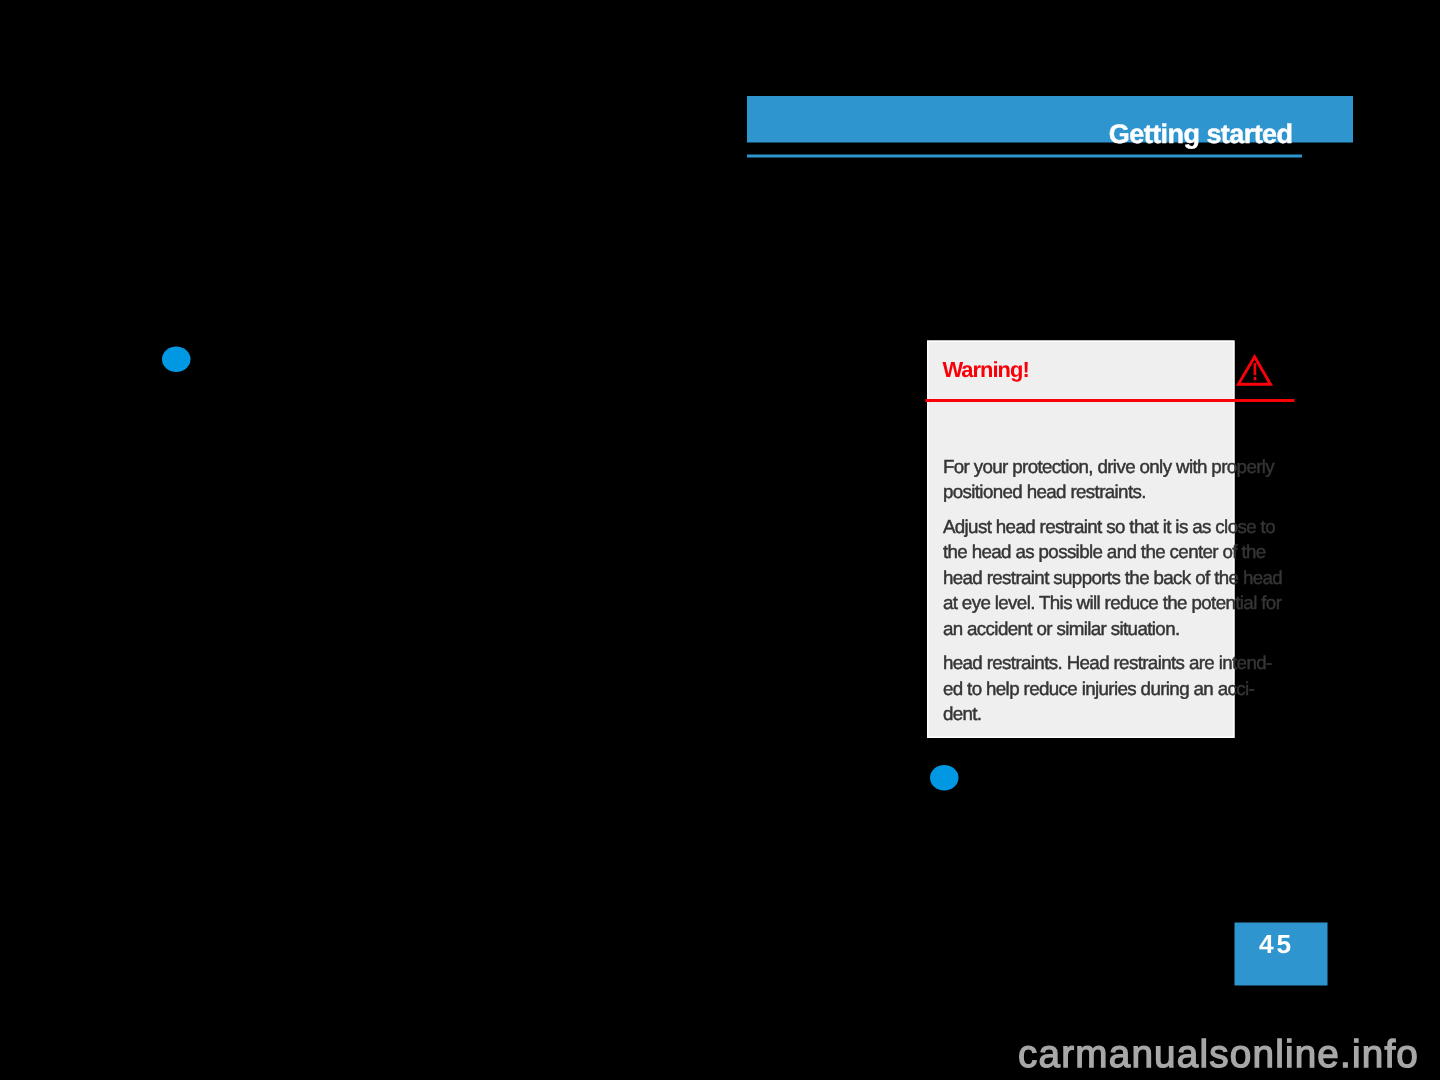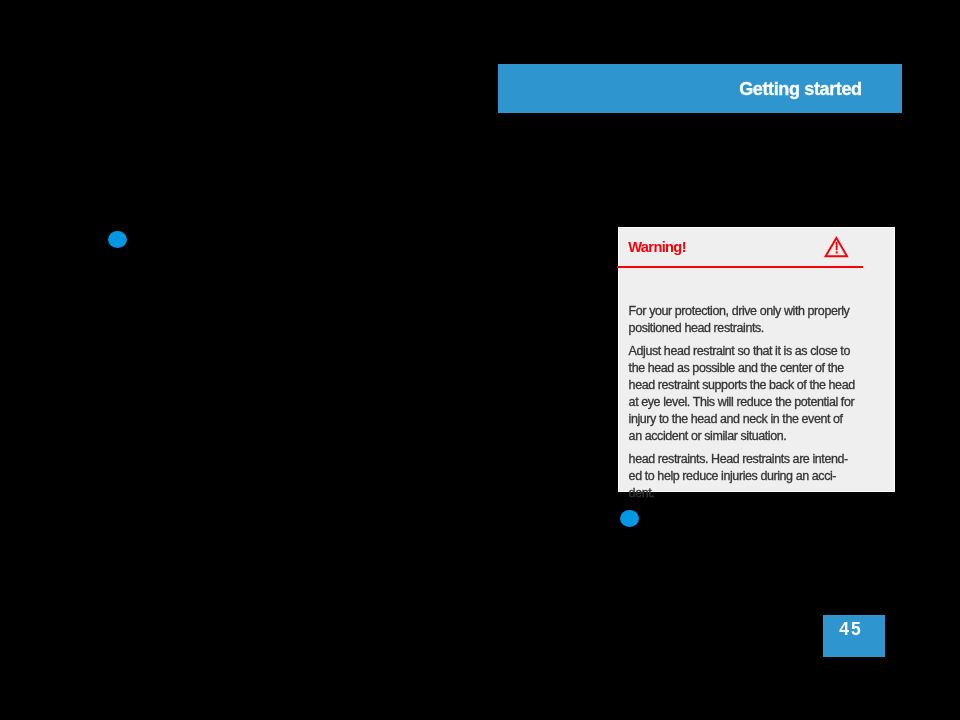--- a/index.html
+++ b/index.html
@@ -2,30 +2,30 @@
 <html><head>
 <meta charset="utf-8">
 <style>
   html,body{margin:0;padding:0;}
   body{width:960px;height:720px;background:#000;overflow:hidden;
        font-family:"Liberation Sans",sans-serif;}
   .page{position:relative;width:960px;height:720px;overflow:hidden;
         transform:translateZ(0);}
 
   
-  .section-tab{position:absolute;left:497.8px;top:63.9px;width:404.2px;height:49px;background:#2e95ce;}
+  .section-tab{position:absolute;left:497.8px;top:63.9px;width:404.2px;height:31px;background:#2e95ce;}
   .section-tab-foot{position:absolute;left:497.8px;top:102.6px;width:370.4px;height:2.3px;background:#2e95ce;}
   .section-tab-label{position:absolute;right:40.3px;top:15.0px;color:#ffffff;font-size:18px;
                      font-weight:bold;letter-spacing:-0.37px;-webkit-text-stroke:.3px #fff;}
 
   
   .bullet{position:absolute;width:19.1px;height:17px;border-radius:50%;background:#0098e3;}
 
   
-  .warning{position:absolute;left:617.6px;top:226.8px;width:277px;height:265.4px;
+  .warning{position:absolute;left:617.6px;top:226.8px;width:205px;height:265.4px;
            background:#efefef;border:1.4px solid #ffffff;box-sizing:border-box;}
   .warning-title{position:absolute;left:9.7px;top:10.9px;color:#fa0008;font-size:14.6px;font-weight:bold;letter-spacing:-0.64px;}
   .warning-icon{position:absolute;left:204.7px;top:7.9px;width:28px;height:24px;}
   .warning-rule{position:absolute;left:-1.4px;width:245.8px;top:37.8px;height:2.05px;background:#fa0008;}
   .warning-body{position:absolute;left:10px;top:44.3px;right:10px;color:#353535;font-size:12.5px;
                 letter-spacing:-0.42px;line-height:17px;margin-top:31px;-webkit-text-stroke:.3px #343434;}
   .warning-body p{margin:0 0 6px 0;}
   .warning-body span{display:block;white-space:nowrap;}
 
   
@@ -59,28 +59,28 @@
     <div class="warning-body">
       <p>
         <span>For your protection, drive only with properly</span>
         <span>positioned head restraints.</span>
       </p>
       <p>
         <span>Adjust head restraint so that it is as close to</span>
         <span>the head as possible and the center of the</span>
         <span>head restraint supports the back of the head</span>
         <span>at eye level. This will reduce the potential for</span>
-        <span>injury to the head and neck in the event of</span>
         <span>an accident or similar situation.</span>
       </p>
       <p>
         <span>head restraints. Head restraints are intend-</span>
         <span>ed to help reduce injuries during an acci-</span>
         <span>dent.</span>
       </p>
     </div>
   </div>
 
   <div class="page-num">
     <span>45</span>
   </div>
 
+  <div class="watermark">carmanualsonline.info</div>
 </div>
 
 </body></html>

